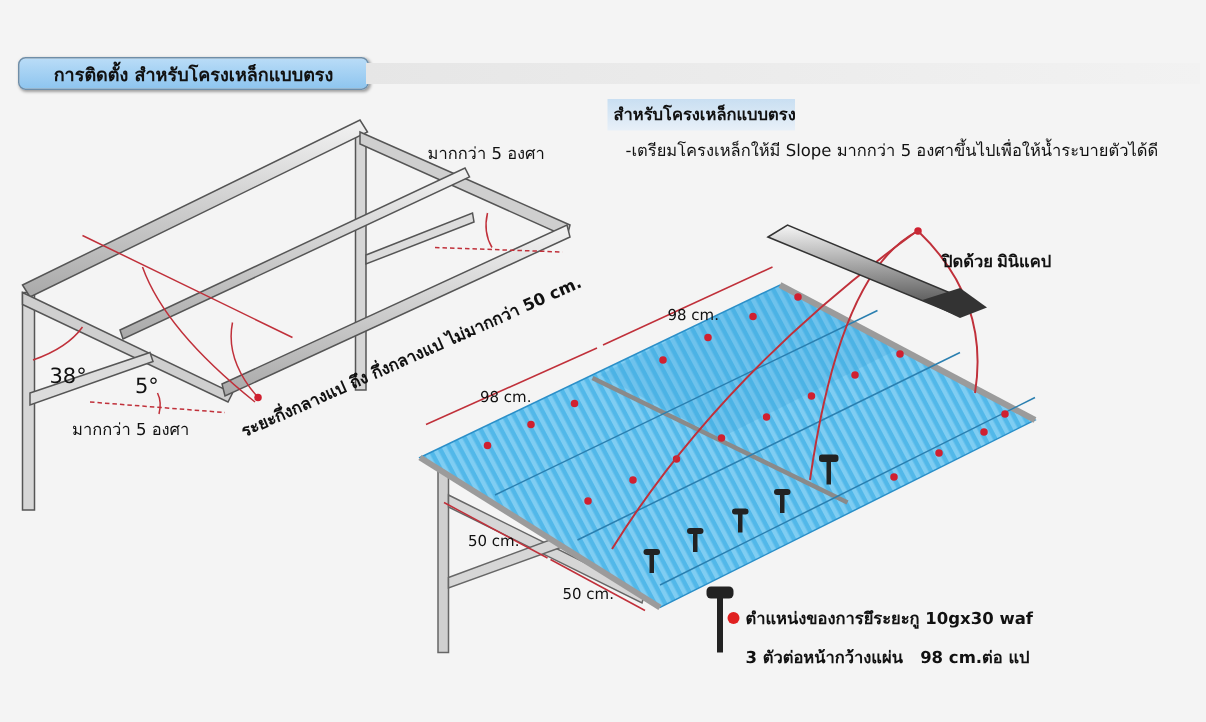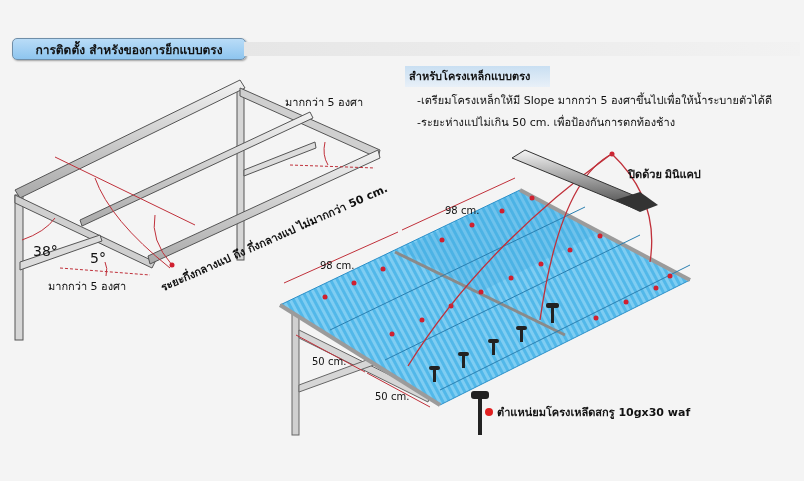--- a/index.html
+++ b/index.html
@@ -18,47 +18,46 @@
     font-size: 12px; font-weight: bold; color: #111;
     display: flex; align-items: center; justify-content: center;
   }
   .title-rule {
     position: absolute; left: 244px; top: 42px; width: 556px; height: 14px;
     background: linear-gradient(90deg, #e6e6e6, #f2f2f2);
   }
   .info-box { position: absolute; left: 405px; top: 65px; width: 380px; }
   .info-head {
     display: inline-block; background: linear-gradient(#c9dff2, #e8f0f8);
-    font-size: 11px; font-weight: bold; color: #111; padding: 1px 20px 2px 4px;
+    font-size: 11px; font-weight: bold; color: #111; padding: 1px 0 2px 4px;
   }
   .info-line { font-size: 11px; color: #111; margin: 4px 0 0 12px; white-space: nowrap; }
   .label { position: absolute; font-size: 11px; color: #111; white-space: nowrap; }
   .label.bold { font-weight: bold; font-family: Liberation Serif, serif; }
   .angle { position: absolute; font-size: 14px; color: #111; }
   .rot-label {
     position: absolute; font-size: 11px; font-weight: bold; color: #111;
     white-space: nowrap; transform-origin: left bottom;
   }
   .legend { position: absolute; left: 485px; top: 403px; }
   .legend-row { font-size: 11px; font-weight: bold; color: #111; margin-bottom: 8px; white-space: nowrap; display: flex; align-items: center; }
   .legend-dot { width: 8px; height: 8px; border-radius: 50%; background: #e02020; margin-right: 4px; display: inline-block; }
   .legend-indent { padding-left: 12px; }
 </style>
 </head>
 <body>
 
 <div class="canvas">
 
-  <div class="title-badge">การติดตั้ง สำหรังของการย็กแบบตรง</div>
+  <div class="title-badge">การติดตั้ง สำหรับโครงเหล็กแบบตรง</div>
   <div class="title-rule"></div>
 
   <div class="info-box">
     <div class="info-head">สำหรับโครงเหล็กแบบตรง</div>
     <div class="info-line">-เตรียมโครงเหล็กให้มี Slope มากกว่า 5 องศาขึ้นไปเพื่อให้น้ำระบายตัวได้ดี</div>
-    <div class="info-line">-ระยะห่างแปไม่เกิน 50 cm. เพื่อป้องกันการตกท้องช้าง</div>
   </div>
 
   <svg style="position:absolute;left:0;top:60px" width="400" height="290" viewBox="0 60 400 290">
     <defs>
       <linearGradient id="steelG" x1="0" y1="0" x2="0" y2="1">
         <stop offset="0" stop-color="#f2f2f2"></stop>
           <stop offset="1" stop-color="#a9a9a9"></stop>
       </linearGradient>
     </defs>
 
@@ -176,16 +175,19 @@
 
   <div class="label bold" style="left:628px;top:165px">ปิดด้วย มินิแคป</div>
   <div class="label" style="left:445px;top:205px;font-size:10px">98 cm.</div>
   <div class="label" style="left:320px;top:260px;font-size:10px">98 cm.</div>
   <div class="label" style="left:312px;top:356px;font-size:10px">50 cm.</div>
   <div class="label" style="left:375px;top:391px;font-size:10px">50 cm.</div>
 
   <div class="legend">
     <div class="legend-row">
       <span class="legend-dot"></span>
-      <span>ตำแหน่ยมโครงเหลึดสกรู 10gx30 waf</span>
+      <span>ตำแหน่งของการยึระยะกู 10gx30 waf</span>
+    </div>
+    <div class="legend-row legend-indent">
+      <span style="white-space:pre">3 ตัวต่อหน้ากว้างแผ่น   98 cm.ต่อ แป</span>
     </div>
   </div>
 </div>
 
 </body></html>

